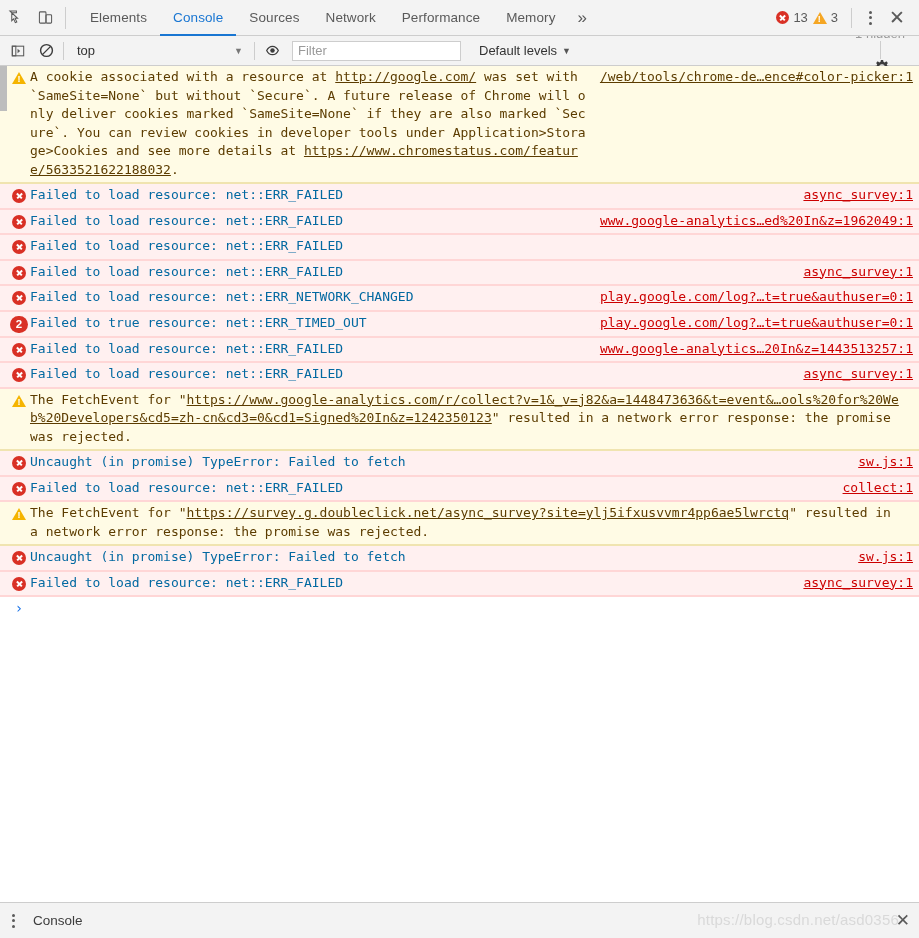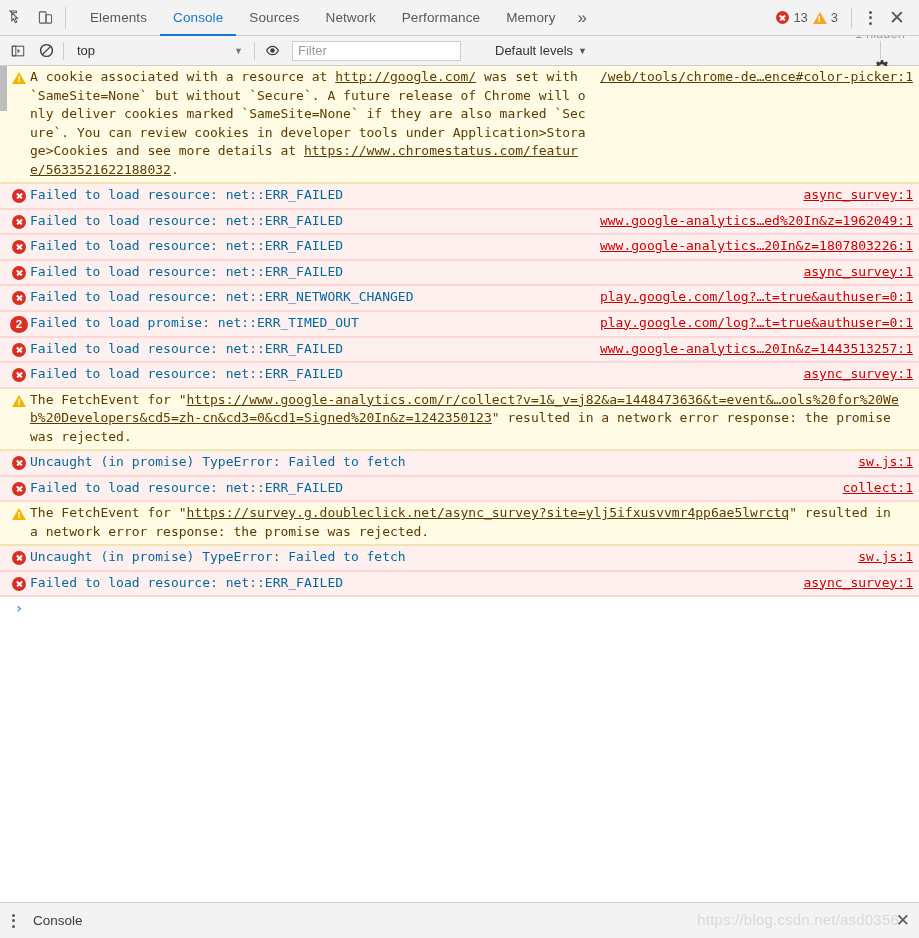--- a/index.html
+++ b/index.html
@@ -115,21 +115,21 @@
   .filter-input {
     width: 169px; height: 20px; margin-left: 6px;
     background: #fff; border: 1px solid #cdcdcd;
     font-size: 13px; color: #333;
     padding: 0 5px; line-height: 18px;
     font-family: "Liberation Sans", sans-serif;
   }
   .filter-input::placeholder { color: #9a9a9a; }
   .levels {
     display: flex; align-items: center; gap: 5px;
-    margin-left: 34px; font-size: 13px; color: #333;
+    margin-left: 18px; font-size: 13px; color: #333;
   }
   .levels .caret { font-size: 9px; color: #555; }
   .fb-right { margin-left: auto; display: flex; align-items: center; flex-direction: column; }
   .hidden-count { font-size: 13px; color: #9a9a9a; padding-right: 10px; }
   .fb-vdiv { width: 1px; height: 18px; background: #cdcdcd; margin-right: 10px; }
   .gear { margin-right: 6px; color: #3c3c3c; display: flex; align-items: center; }
 
   
   .console-body {
     flex: 1; position: relative; overflow: hidden;
@@ -374,41 +374,40 @@
             <span class="ico-err"></span>
           </div>
           <div class="msg-text">Failed to load resource: net::ERR_FAILED</div>
           <a class="source-link" href="#">www.google-analytics…ed%20In&amp;z=1962049:1</a>
         </div>
         <div class="msg err">
           <div class="gutter">
             <span class="ico-err"></span>
           </div>
           <div class="msg-text">Failed to load resource: net::ERR_FAILED</div>
-          <a class="source-link" href="#">www.google-analytics…20In&amp;z=1807803226:1</a>
         </div>
         <div class="msg err">
           <div class="gutter">
             <span class="ico-err"></span>
           </div>
           <div class="msg-text">Failed to load resource: net::ERR_FAILED</div>
           <a class="source-link" href="#">async_survey:1</a>
         </div>
         <div class="msg err">
           <div class="gutter">
             <span class="ico-err"></span>
           </div>
           <div class="msg-text">Failed to load resource: net::ERR_NETWORK_CHANGED</div>
           <a class="source-link" href="#">play.google.com/log?…t=true&amp;authuser=0:1</a>
         </div>
         <div class="msg err">
           <div class="gutter">
             <span class="ico-count">2</span>
           </div>
-          <div class="msg-text">Failed to load promise: net::ERR_TIMED_OUT</div>
+          <div class="msg-text">Failed to true resource: net::ERR_TIMED_OUT</div>
           <a class="source-link" href="#">play.google.com/log?…t=true&amp;authuser=0:1</a>
         </div>
         <div class="msg err">
           <div class="gutter">
             <span class="ico-err"></span>
           </div>
           <div class="msg-text">Failed to load resource: net::ERR_FAILED</div>
           <a class="source-link" href="#">www.google-analytics…20In&amp;z=1443513257:1</a>
         </div>
         <div class="msg err">

